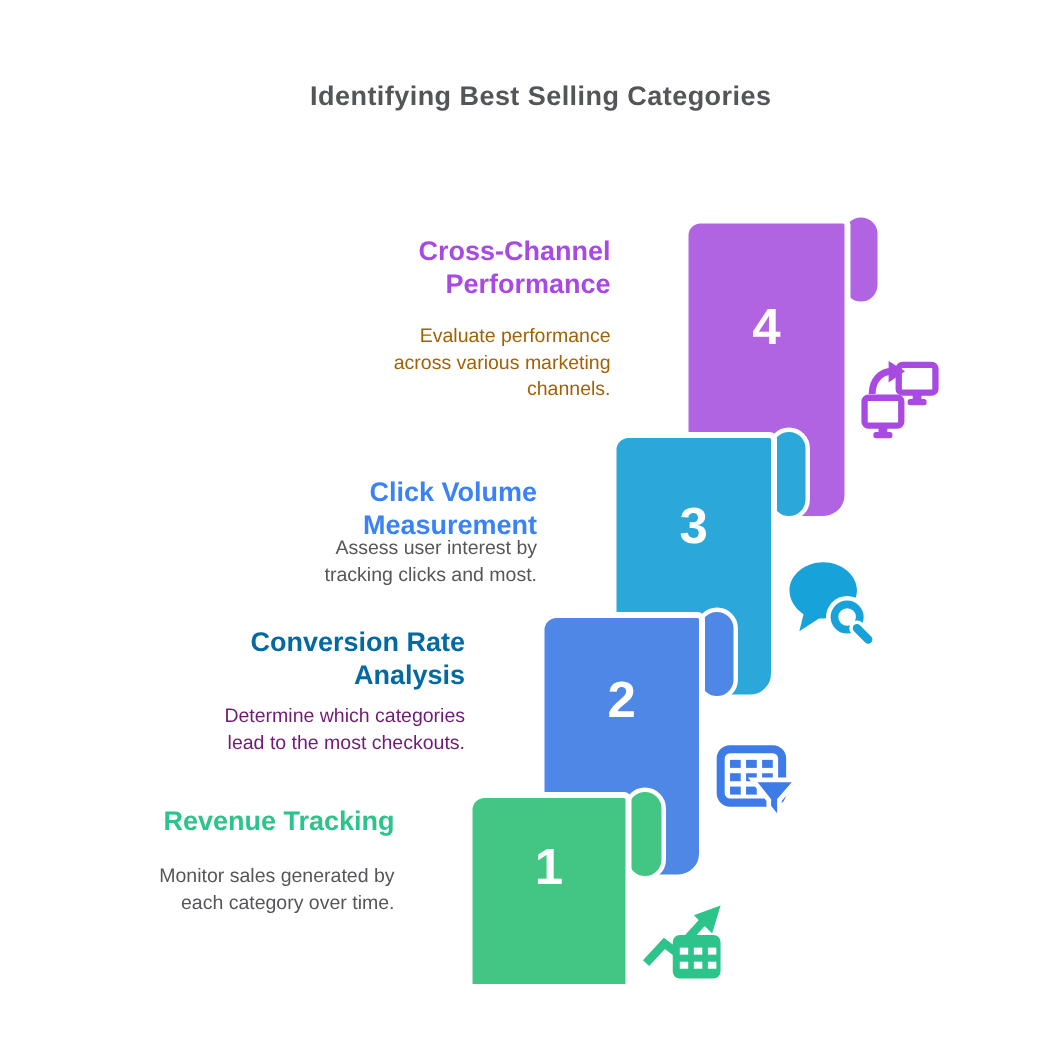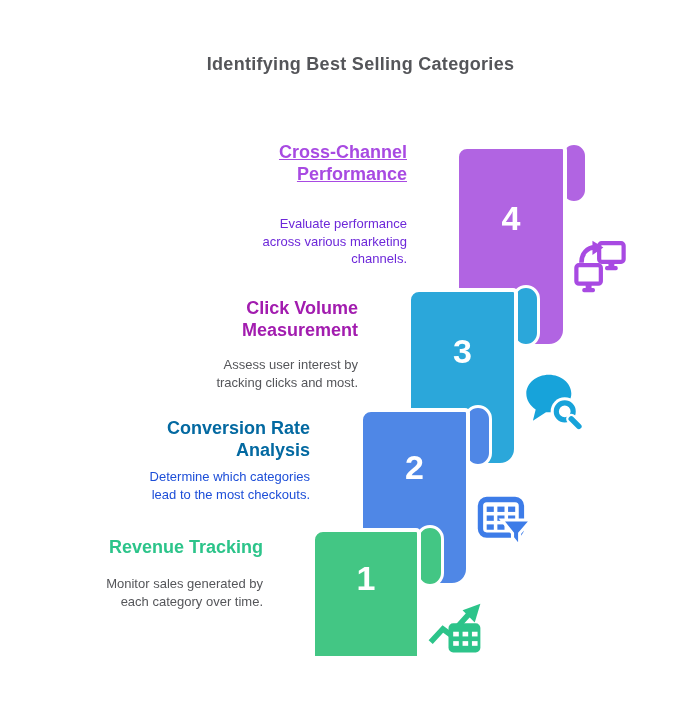--- a/index.html
+++ b/index.html
@@ -39,21 +39,21 @@
   .s1 .num{margin-top:29px;}
   
   .heading{
     position:absolute;width:290px;text-align:right;font-weight:bold;
     font-size:18px;line-height:21.5px;white-space:pre-line;z-index:9;
   }
   .desc{
     position:absolute;width:290px;text-align:right;font-size:13px;
     line-height:17.5px;white-space:pre-line;z-index:9;
   }
-  .s4 .heading{right:290px;top:142px;text-decoration:underline;}
+  .s4 .heading{right:290px;top:157px;}
   .s4 .desc{right:290px;top:215px;}
   .s3 .heading{right:339px;top:298px;}
   .s3 .desc{right:339px;top:356px;}
   .s2 .heading{right:387px;top:418px;}
   .s2 .desc{right:387px;top:468px;}
   .s1 .heading{right:434px;top:537px;}
   .s1 .desc{right:434px;top:575px;}
   
   .icon{position:absolute;z-index:9;}
   .icon svg{display:block;width:100%;height:100%;}
@@ -69,21 +69,21 @@
 
   <h1 class="page-title" style="color: rgb(84, 85, 89);">Identifying Best Selling Categories</h1>
 
   <div class="step s4">
     <div class="flap" style="background-color: rgb(177, 100, 226);"></div>
     <div class="ribbon" style="background-color: rgb(177, 100, 226);">
       <span class="num">4</span>
     </div>
     <div class="heading" style="color: rgb(168, 74, 226);">Cross-Channel
 Performance</div>
-    <div class="desc" style="color: #6d28d9;">Evaluate performance
+    <div class="desc" style="color: #a16207;">Evaluate performance
 across various marketing
 channels.</div>
     <div class="icon" style="color: rgb(168, 74, 226);">
       <svg viewBox="0 0 64 64">
         <rect x="31" y="5" width="29" height="22" rx="3" fill="none" stroke="currentColor" stroke-width="5"></rect>
         <rect x="42" y="27" width="7" height="6" fill="currentColor"></rect>
         <rect x="38" y="32" width="15" height="5" rx="2" fill="currentColor"></rect>
         <rect x="4" y="31" width="29" height="22" rx="3" fill="none" stroke="currentColor" stroke-width="5"></rect>
         <rect x="15" y="53" width="7" height="6" fill="currentColor"></rect>
         <rect x="11" y="58" width="15" height="5" rx="2" fill="currentColor"></rect>
@@ -91,21 +91,21 @@
         <path d="M23 2 L36 10 L23 19 Z" fill="currentColor"></path>
       </svg>
     </div>
   </div>
 
   <div class="step s3">
     <div class="flap" style="background-color: rgb(43, 167, 218);"></div>
     <div class="ribbon" style="background-color: rgb(43, 167, 218);">
       <span class="num">3</span>
     </div>
-    <div class="heading" style="color: #a21caf;">Click Volume
+    <div class="heading" style="color: #3b82f6; margin-top: 20px;">Click Volume
 Measurement</div>
     <div class="desc" style="color: rgb(85, 86, 90);">Assess user interest by
 tracking clicks and most.</div>
     <div class="icon" style="color: rgb(23, 163, 218);">
       <svg viewBox="0 0 64 64">
         <path d="M27 3 C14 3 3 12 3 23 C3 30 7 36 13 40 L10 52 L24 43 C25 43 26 43 27 43 C40 43 51 34 51 23 C51 12 40 3 27 3 Z" fill="currentColor"></path>
         <circle cx="44" cy="42" r="15" fill="#ffffff"></circle>
         <circle cx="44" cy="42" r="9" fill="#ffffff" stroke="currentColor" stroke-width="5.5"></circle>
         <line x1="51" y1="50" x2="59" y2="58" stroke="#ffffff" stroke-width="11" stroke-linecap="round"></line>
         <line x1="51" y1="50" x2="59" y2="58" stroke="currentColor" stroke-width="6" stroke-linecap="round"></line>
@@ -113,21 +113,21 @@
     </div>
   </div>
 
   <div class="step s2">
     <div class="flap" style="background-color: rgb(79, 135, 230);"></div>
     <div class="ribbon" style="background-color: rgb(79, 135, 230);">
       <span class="num">2</span>
     </div>
     <div class="heading" style="color: #0369a1;">Conversion Rate
 Analysis</div>
-    <div class="desc" style="color: #1d4ed8; text-align: right;">Determine which categories
+    <div class="desc" style="color: #701a75; text-align: right;">Determine which categories
 lead to the most checkouts.</div>
     <div class="icon" style="color: rgb(61, 124, 232);">
       <svg viewBox="0 0 64 64">
         <rect x="5" y="5" width="46" height="40" rx="7" fill="none" stroke="currentColor" stroke-width="6"></rect>
         <rect x="12" y="13" width="8" height="6" fill="currentColor"></rect>
         <rect x="24" y="13" width="8" height="6" fill="currentColor"></rect>
         <rect x="36" y="13" width="8" height="6" fill="currentColor"></rect>
         <rect x="12" y="23" width="8" height="6" fill="currentColor"></rect>
         <rect x="24" y="23" width="8" height="6" fill="currentColor"></rect>
         <rect x="36" y="23" width="8" height="6" fill="currentColor"></rect>

